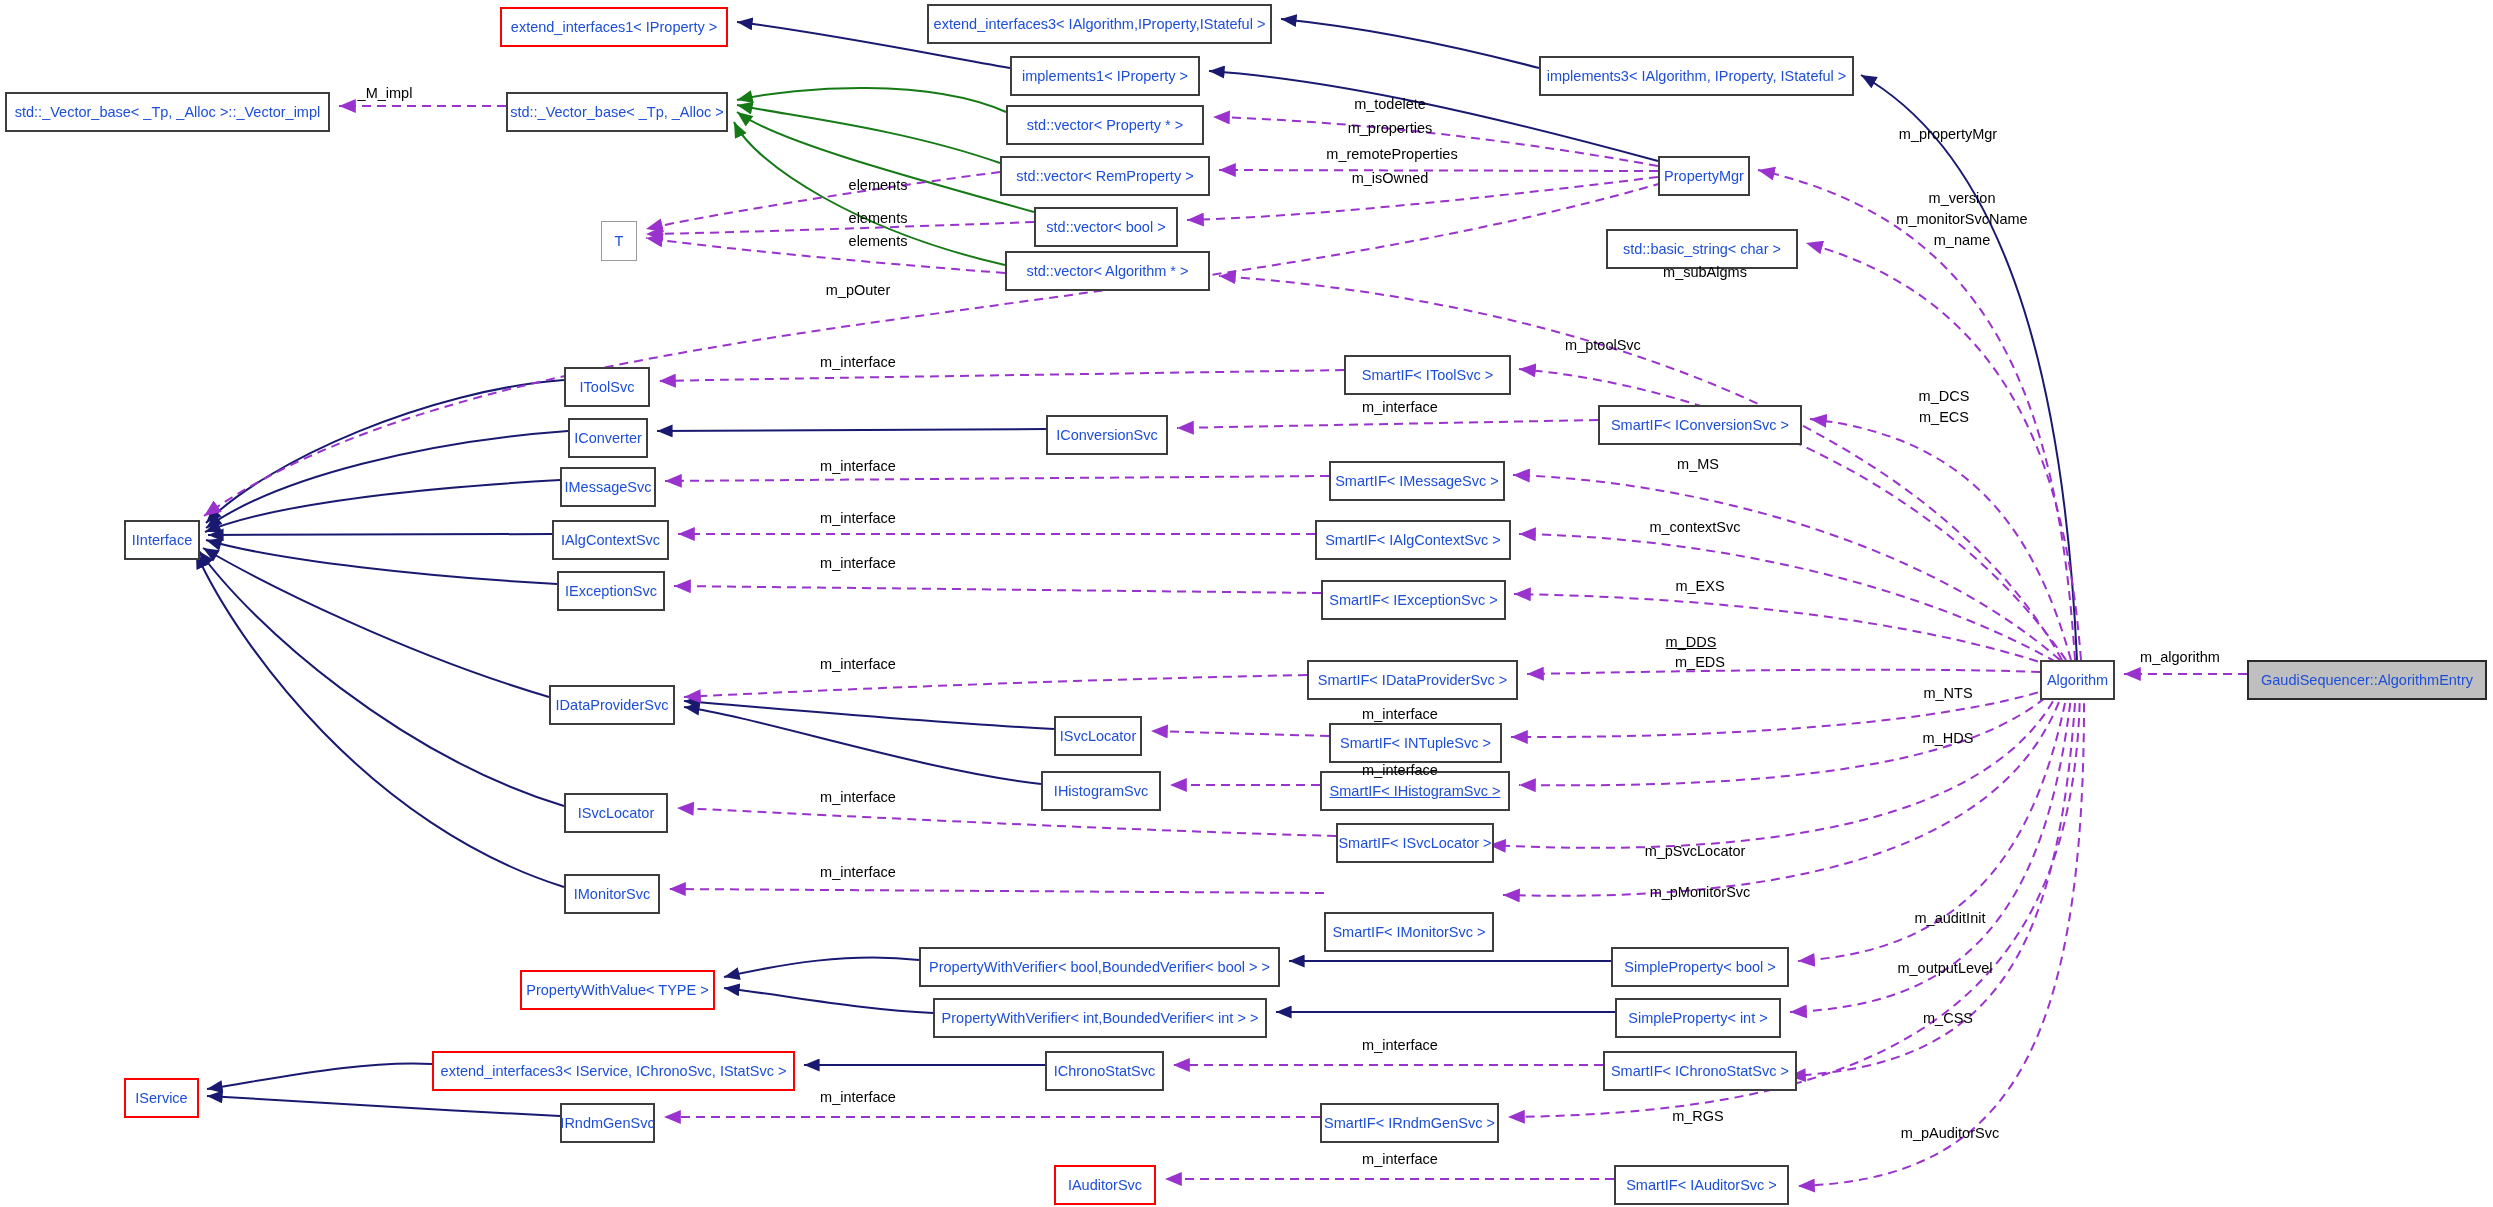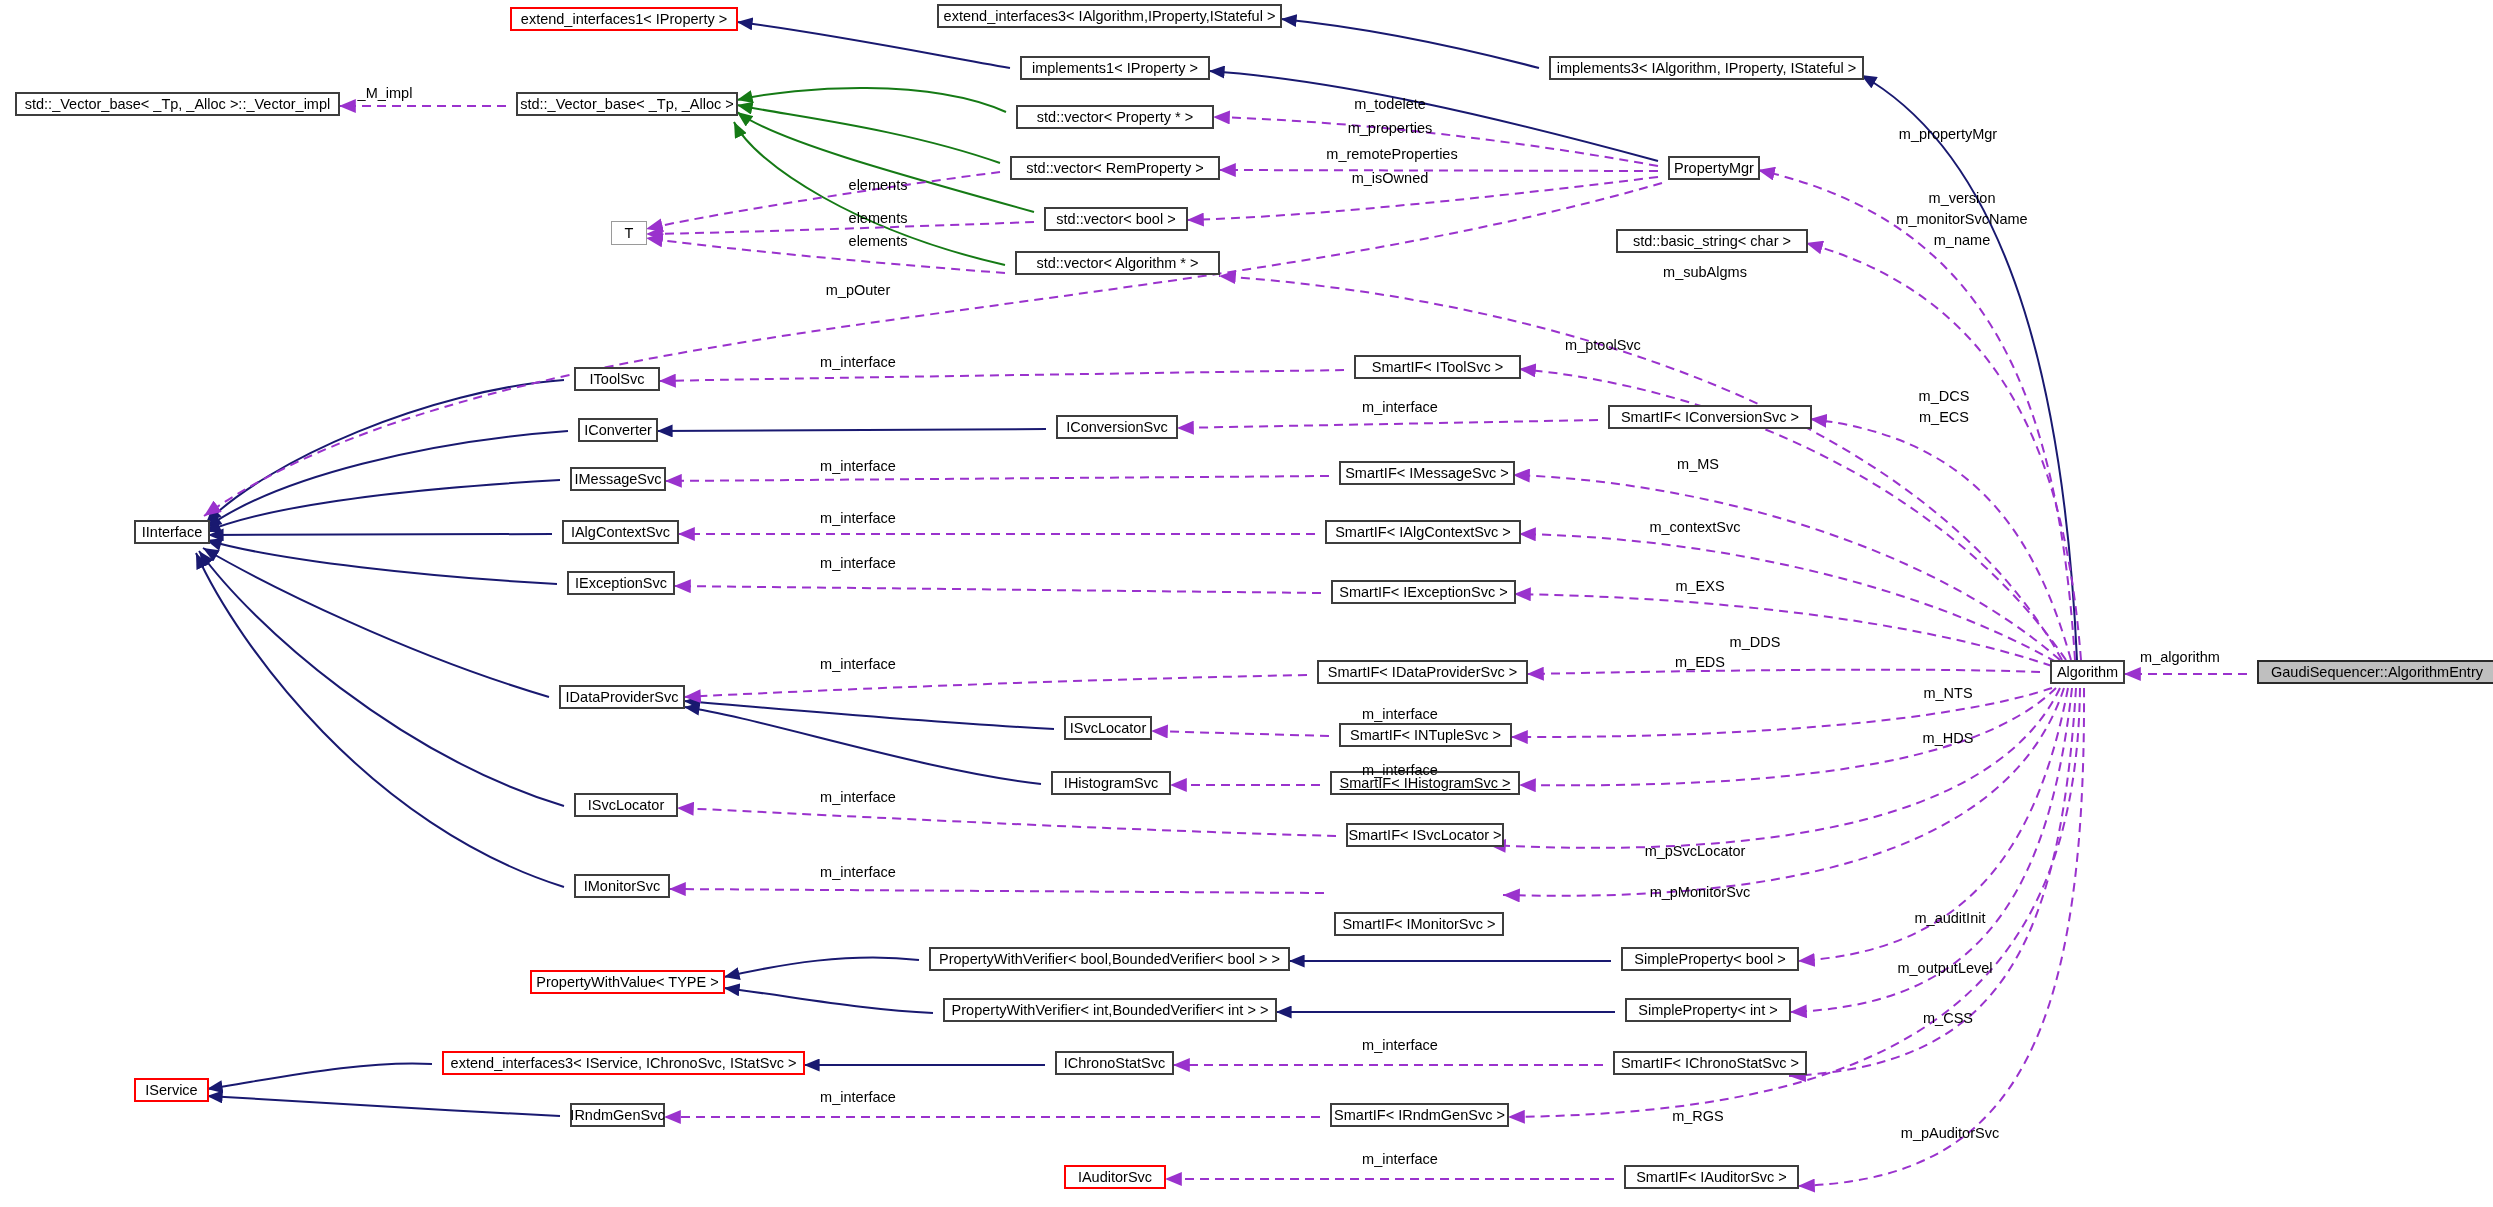--- a/index.html
+++ b/index.html
@@ -1,21 +1,21 @@
 <!DOCTYPE html>
 <html><head>
 <meta charset="utf-8">
 <style>
   html,body{margin:0;padding:0;background:#fff;}
   #diagram{position:relative;width:2493px;height:1207px;background:#ffffff;overflow:hidden;
            font-family:"Liberation Sans","DejaVu Sans",sans-serif;}
   #edges{position:absolute;left:0;top:0;}
-  .node{position:absolute;height:24px;background:#fff;border:2px solid #3d3d3d;
+  .node{position:absolute;height:40px;background:#fff;border:2px solid #3d3d3d;
         display:flex;align-items:center;justify-content:center;
-        font-size:14.5px;color:#000000;white-space:nowrap;box-sizing:border-box;cursor:pointer;z-index:2;margin-left:10px;}
+        font-size:14.5px;color:#1d4ed8;white-space:nowrap;box-sizing:border-box;cursor:pointer;z-index:2;}
   .node.red{border-color:#ff0000;}
   .node.thin{border:1px solid #9a9a9a;cursor:default;}
   .node.gray{background:#bfbfbf;border-color:#2a2a2a;cursor:default;}
   .el{position:absolute;transform:translateX(-50%);font-size:14.5px;color:#000;
       white-space:nowrap;z-index:3;}
 </style>
 </head>
 <body>
 
 <div id="diagram">
@@ -176,21 +176,21 @@
   <div class="el" style="left:1400px;top:399px;">m_interface</div>
   <div class="el" style="left:1944px;top:388px;">m_DCS</div>
   <div class="el" style="left:1944px;top:409px;">m_ECS</div>
   <div class="el" style="left:858px;top:458px;">m_interface</div>
   <div class="el" style="left:1698px;top:456px;">m_MS</div>
   <div class="el" style="left:858px;top:510px;">m_interface</div>
   <div class="el" style="left:1695px;top:519px;">m_contextSvc</div>
   <div class="el" style="left:858px;top:555px;">m_interface</div>
   <div class="el" style="left:1700px;top:578px;">m_EXS</div>
   <div class="el" style="left:858px;top:656px;">m_interface</div>
-  <div class="el" style="left:1755px;top:634px;">m_DDS</div>
+  <div class="el" style="left:1691px;top:634px;text-decoration:underline;">m_DDS</div>
   <div class="el" style="left:1700px;top:654px;">m_EDS</div>
   <div class="el" style="left:1400px;top:706px;">m_interface</div>
   <div class="el" style="left:1948px;top:685px;">m_NTS</div>
   <div class="el" style="left:1400px;top:762px;">m_interface</div>
   <div class="el" style="left:1948px;top:730px;">m_HDS</div>
   <div class="el" style="left:858px;top:789px;">m_interface</div>
   <div class="el" style="left:1695px;top:843px;">m_pSvcLocator</div>
   <div class="el" style="left:858px;top:864px;">m_interface</div>
   <div class="el" style="left:1700px;top:884px;">m_pMonitorSvc</div>
   <div class="el" style="left:1950px;top:910px;">m_auditInit</div>

